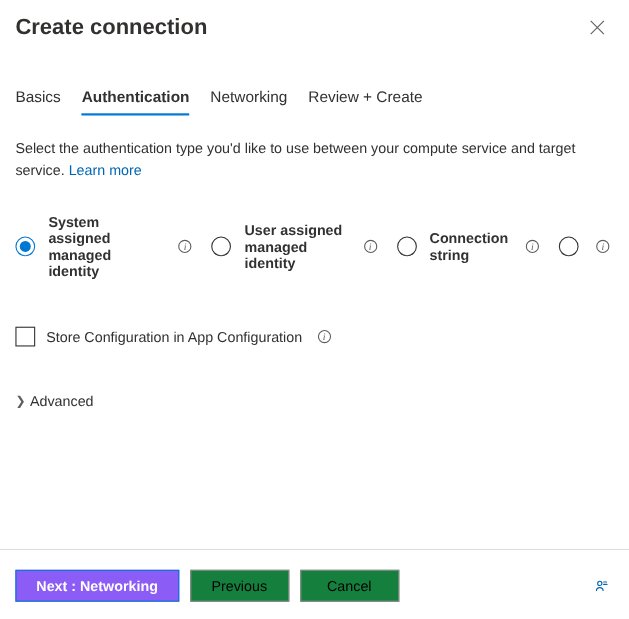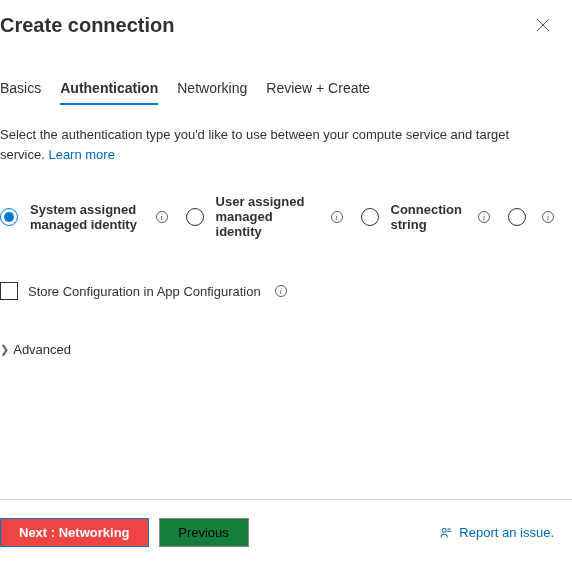--- a/index.html
+++ b/index.html
@@ -5,21 +5,21 @@
     * { box-sizing: border-box; margin: 0; padding: 0; }
     body {
       font-family: "Segoe UI", -apple-system, sans-serif;
       font-size: 13px;
       color: #323130;
       width: 572px;
       height: 563px;
       position: relative;
       background: #fff;
     }
-    .pane { padding: 14px 18px 0 0; height: 100%; display: flex; flex-direction: column; }
+    .pane { padding: 14px 18px 0 14px; height: 100%; display: flex; flex-direction: column; }
     .header { display: flex; justify-content: space-between; align-items: flex-start; }
     .title { font-size: 20px; font-weight: 600; color: #323130; }
     .close-btn { background: none; border: none; cursor: pointer; padding: 4px; line-height: 1; }
     .close-btn svg { width: 14px; height: 14px; stroke: #605e5c; stroke-width: 1; }
     .tabs { display: flex; gap: 19px; margin-top: 42px; border-bottom: 1px solid transparent; }
     .tab { padding: 0 0 8px 0; font-size: 14px; color: #323130; cursor: pointer; position: relative; }
     .tab.active { font-weight: 600; }
     .tab.active::after { content: ""; position: absolute; left: 0; right: 0; bottom: -1px; height: 2px; background: #0078d4; }
     .desc { margin-top: 20px; font-size: 13px; color: #323130; line-height: 1.5; }
     .link { color: #0066b4; text-decoration: none; cursor: pointer; }
@@ -44,21 +44,21 @@
     .checkbox {
       width: 18px; height: 18px; border: 1px solid #323130; flex-shrink: 0;
     }
     .check-label { font-size: 13px; color: #323130; }
     .advanced { margin-top: 42px; font-size: 13px; color: #323130; cursor: pointer; display: flex; align-items: center; gap: 4px; }
     .chevron { font-size: 11px; color: #605e5c; }
     .spacer { flex: 1; }
     .footer-divider { border-top: 1px solid #e1dfdd; margin: 0 -18px 0 -14px; }
     .footer { display: flex; align-items: center; gap: 10px; padding: 18px 0 16px 0; }
     .btn { font-size: 13px; padding: 6px 18px; border: 1px solid #8a8886; background: #15803d; cursor: pointer; min-width: 90px; }
-    .btn.primary { background: #ef4444; border-color: #0078d4; color: #fff; font-weight: 600; }
+    .btn.primary { background: #8b5cf6; border-color: #0078d4; color: #fff; font-weight: 600; }
     .footer-spacer { flex: 1; }
     .report-link { color: #0066b4; font-size: 13px; text-decoration: none; display: flex; align-items: center; gap: 6px; cursor: pointer; }
     .person-icon { width: 14px; height: 14px; }
   </style>
 </head>
 <body>
 
 <div class="pane">
   <div class="header">
     <h1 class="title">Create connection</h1>
@@ -116,23 +116,23 @@
     <span class="chevron">❯</span>
     <span>Advanced</span>
   </div>
 
   <div class="spacer"></div>
   <div class="footer-divider"></div>
 
   <div class="footer">
     <button class="btn primary">Next : Networking</button>
     <button class="btn">Previous</button>
+    <button class="btn">Cancel</button>
     <div class="footer-spacer"></div>
     <a class="report-link">
       <svg class="person-icon" viewBox="0 0 16 16" fill="none" stroke="#0066b4" stroke-width="1.2">
         <circle cx="6" cy="5" r="2.2"></circle>
         <path d="M2.5 13c0-2 1.6-3.6 3.5-3.6s3.5 1.6 3.5 3.6"></path>
         <path d="M10 3.5 L13 3.5 M10 6 L13.5 6" stroke-linecap="round"></path>
       </svg>
-      <span>Report an issue.</span>
     </a>
   </div>
 </div>
 
 </body></html>

